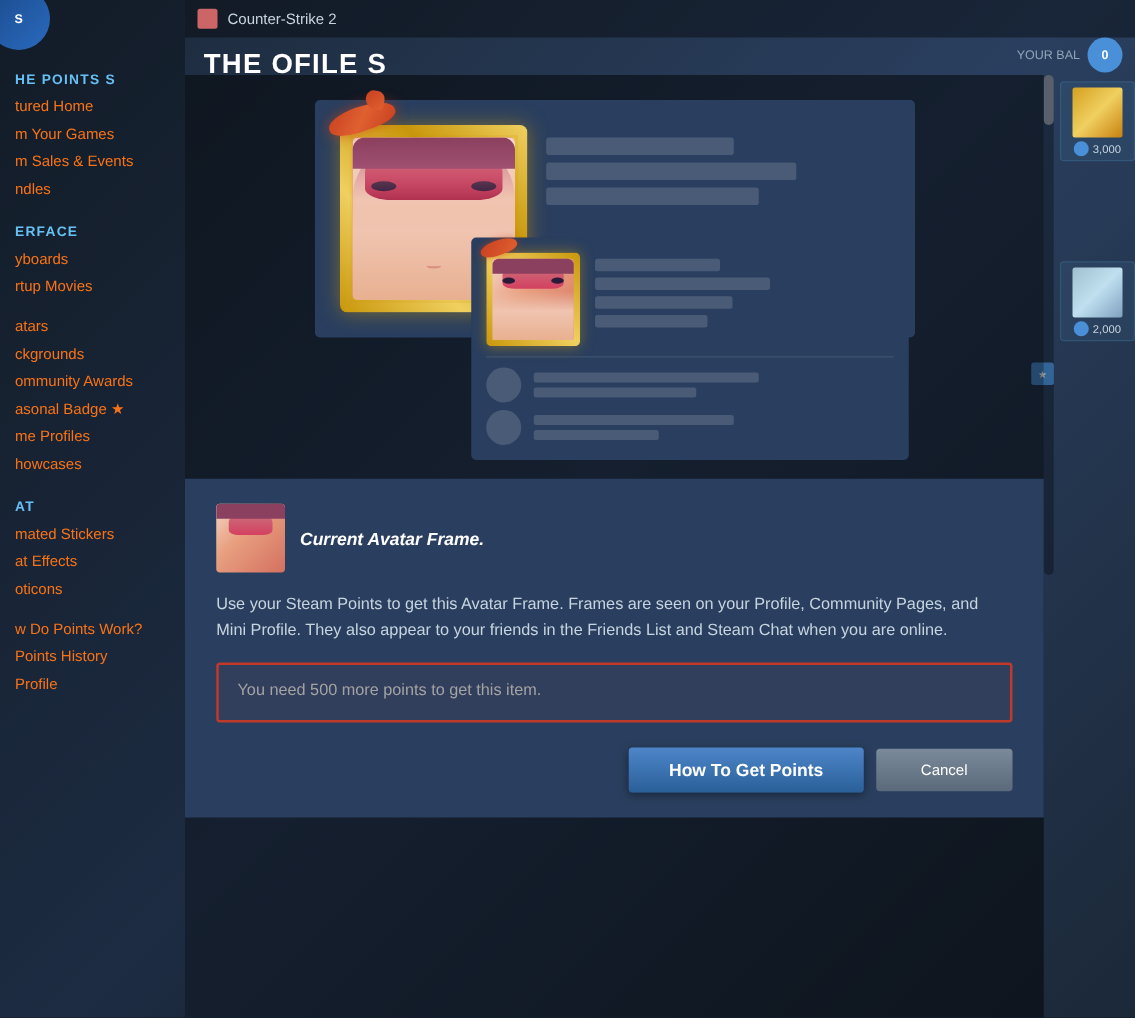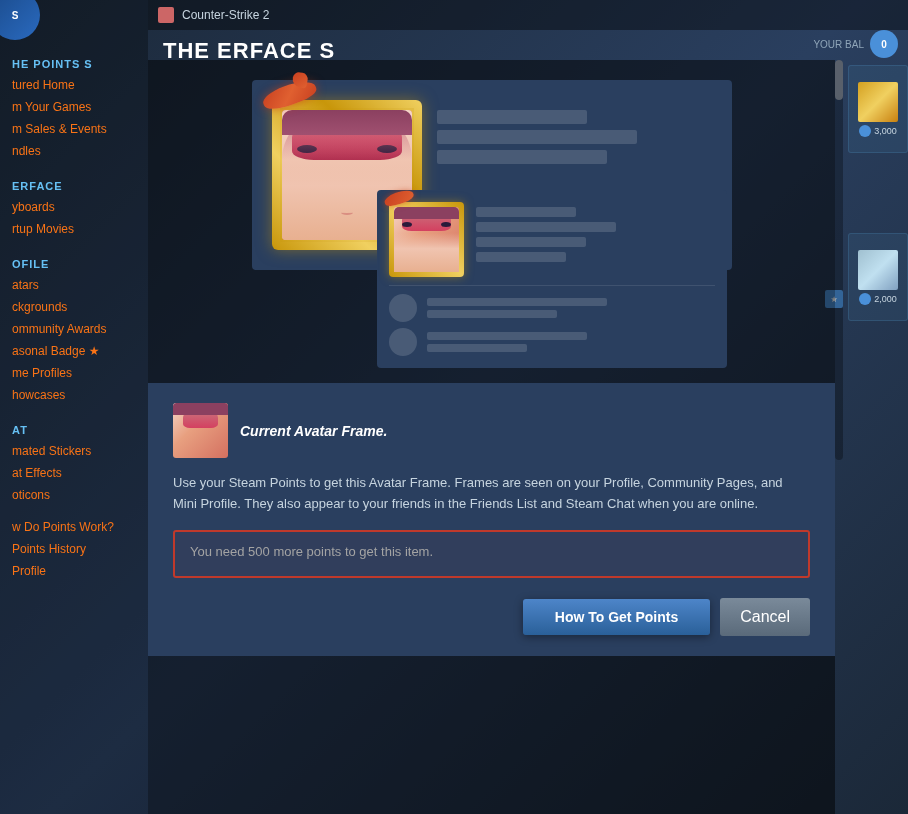--- a/index.html
+++ b/index.html
@@ -480,43 +480,43 @@
       font-weight: bold;
       border-radius: 3px;
       cursor: pointer;
       box-shadow: 0 2px 8px rgba(0,0,0,0.4);
     }
 
     .btn-cancel {
       background: linear-gradient(180deg, #7a8a9a 0%, #5a6a7a 100%);
       color: #fff;
       border: none;
-      padding: 10px 20px;
-      font-size: 16px;
+      padding: 10px 36px;
+      font-size: 12px;
       border-radius: 3px;
       cursor: pointer;
     }
 
     
     .right-items {
       position: absolute;
       right: 0;
       top: 60px;
       width: 65px;
       display: flex;
       flex-direction: column;
       gap: 10px;
       padding: 5px;
     }
 
     .right-item-card {
       background: rgba(103,193,245,0.08);
       border: 1px solid rgba(103,193,245,0.15);
       width: 60px;
-      height: 88px;
+      height: 64px;
       border-radius: 3px;
       display: flex;
       flex-direction: column;
       align-items: center;
       justify-content: center;
       gap: 3px;
     }
 
     .right-item-img {
       width: 40px;
@@ -606,21 +606,20 @@
       <div class="sidebar-item">ndles</div>
     </div>
 
     <div class="sidebar-section">
       <div class="sidebar-header">ERFACE</div>
       <div class="sidebar-item">yboards</div>
       <div class="sidebar-item">rtup Movies</div>
     </div>
 
     <div class="sidebar-section">
-      <div class="sidebar-header">OFILE</div>
       <div class="sidebar-item">atars</div>
       <div class="sidebar-item">ckgrounds</div>
       <div class="sidebar-item">ommunity Awards</div>
       <div class="sidebar-item">asonal Badge ★</div>
       <div class="sidebar-item">me Profiles</div>
       <div class="sidebar-item">howcases</div>
     </div>
 
     <div class="sidebar-section">
       <div class="sidebar-header">AT</div>
@@ -642,21 +641,21 @@
   <span class="topbar-title">Counter-Strike 2</span>
 </div>
 
 <div class="balance-area">
   <span style="color:#8fa5b8;font-size:10px;">YOUR BAL</span>
   <div class="balance-circle">
     <span>0</span>
   </div>
 </div>
 
-<div class="store-title">THE ERFACE S</div>
+<div class="store-title">THE OFILE S</div>
 
 <div class="right-items">
   <div class="right-item-card">
     <div class="right-item-img" style="background:linear-gradient(135deg,#d4a020,#f0d060,#c88010);"></div>
     <div class="price-bubble">
       <div class="price-dot"></div>
       <span class="right-item-price">3,000</span>
     </div>
   </div>
   <div style="position:absolute;right:65px;top:230px;">

